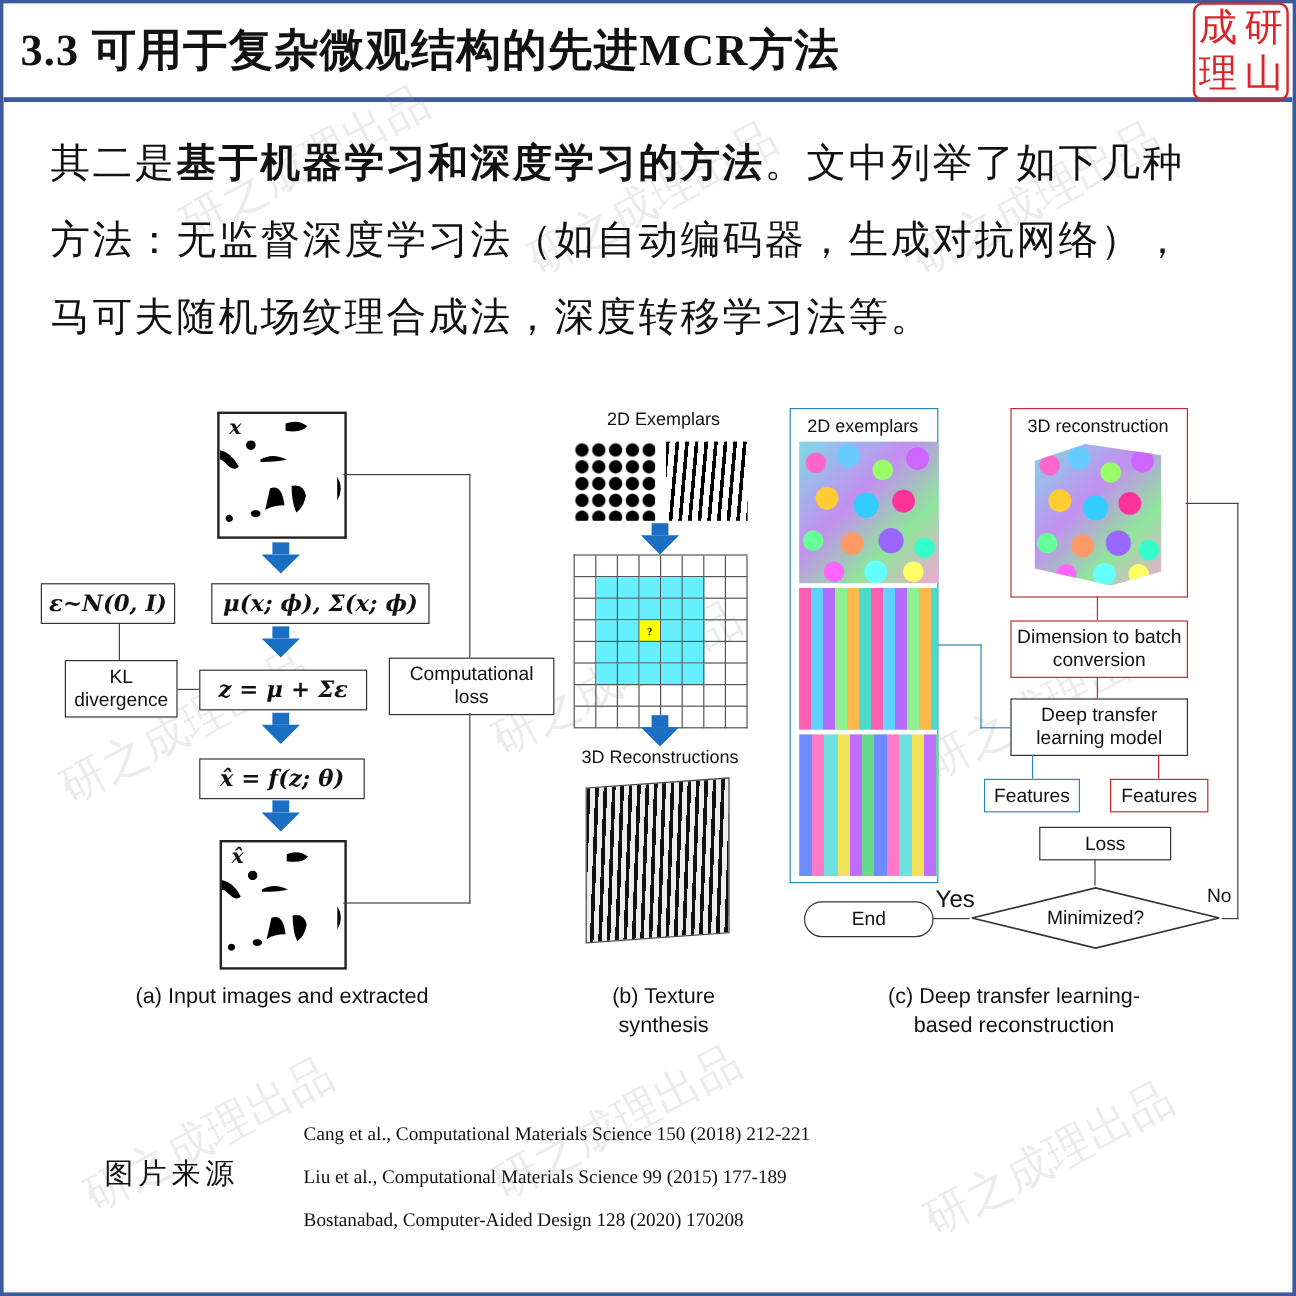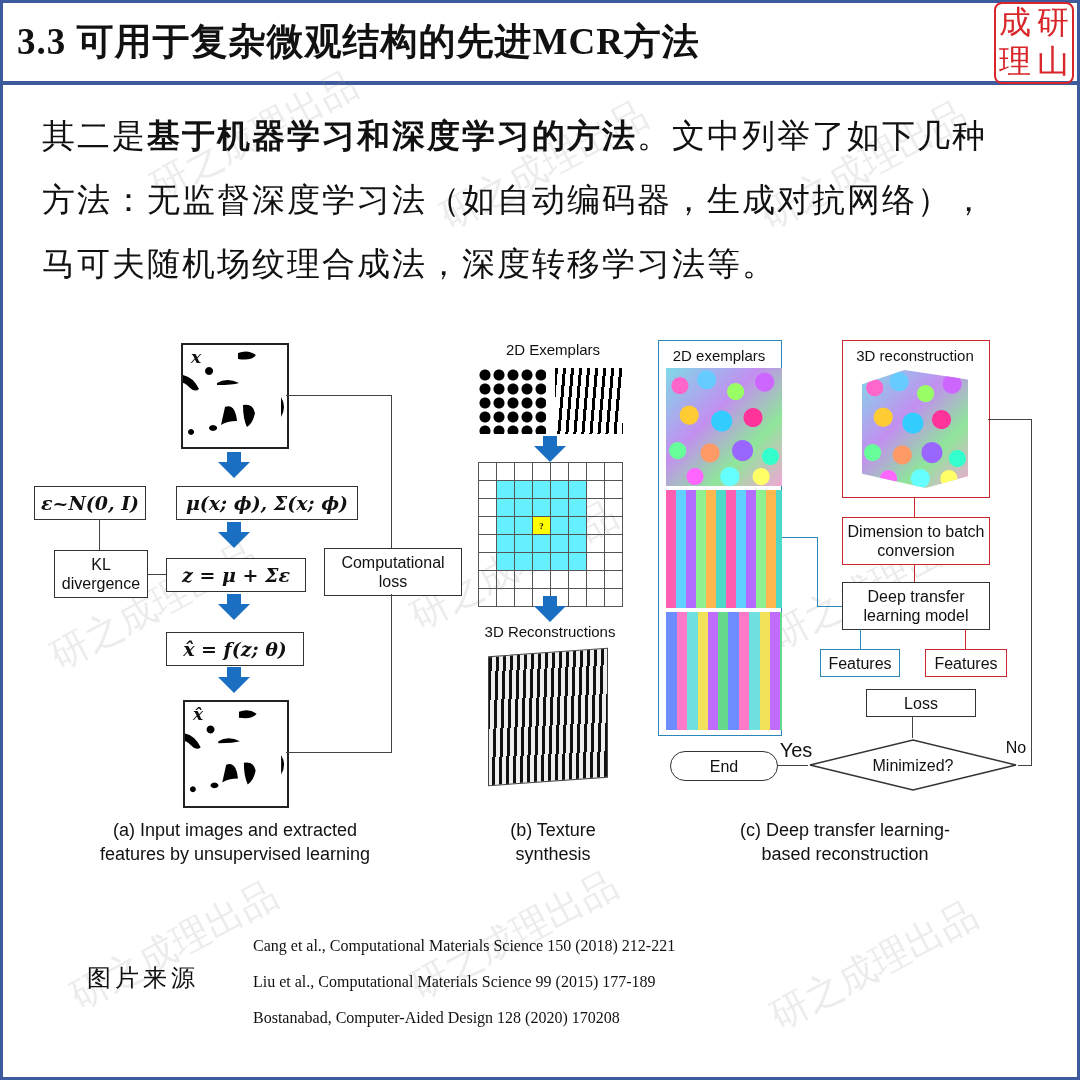--- a/index.html
+++ b/index.html
@@ -121,21 +121,20 @@
   </div>
 
   <div class="box sans" style="left:324px;top:548px;width:136px;height:46px;">Computational loss</div>
   <div class="line" style="left:286px;top:395px;width:106px;height:1px;"></div>
   <div class="line" style="left:391px;top:395px;width:1px;height:153px;"></div>
   <div class="line" style="left:286px;top:752px;width:106px;height:1px;"></div>
   <div class="line" style="left:391px;top:594px;width:1px;height:159px;"></div>
 
   <div class="caption sans" style="left:60px;top:818px;width:350px;">
     <div>(a) Input images and extracted</div>
-    <div>features by unsupervised learning</div>
   </div>
 </div>
 
 <div>
   <div class="caption sans" style="left:478px;top:338px;width:150px;font-size:15px;">2D Exemplars</div>
   <div style="position:absolute;left:478px;top:368px;width:68px;height:66px;background:radial-gradient(circle,#000 0 5px,transparent 6px) 0 0/14px 14px,#fff;"></div>
   <div style="position:absolute;left:555px;top:368px;width:68px;height:66px;background:repeating-linear-gradient(95deg,#000 0 3px,#fff 3px 8px);"></div>
   <div class="barrow" style="left:534px;top:436px;width:32px;height:26px;">
       <div class="stem"></div>
       <div class="head"></div>

